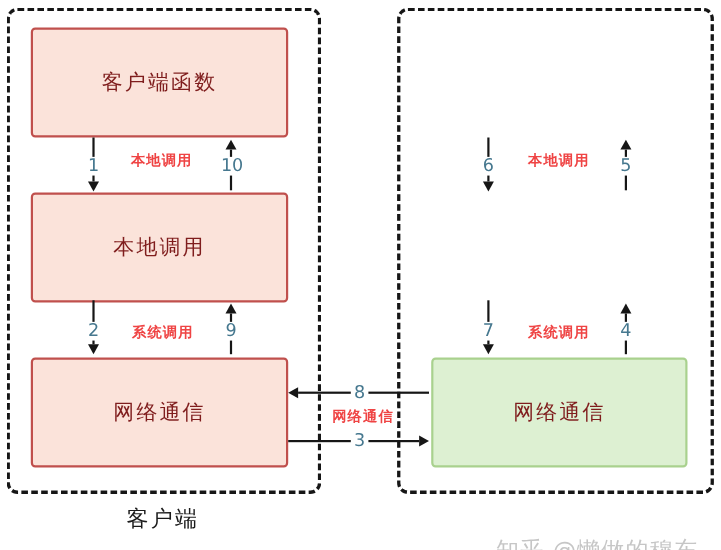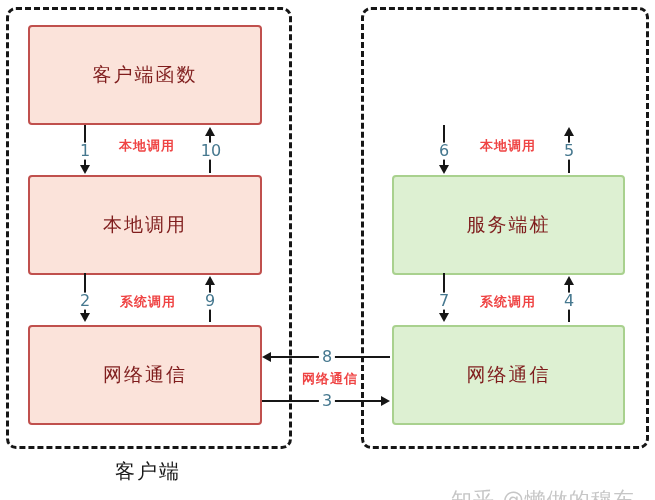--- a/index.html
+++ b/index.html
@@ -81,23 +81,20 @@
   <div class="box pink row1">
     <span>客户端函数</span>
   </div>
   <div class="box pink row2">
     <span>本地调用</span>
   </div>
   <div class="box pink row3">
     <span>网络通信</span>
   </div>
 
-  <div class="box green row2">
-    <span>服务端桩</span>
-  </div>
   <div class="box green row3">
     <span>网络通信</span>
   </div>
 
   <div class="arrow-v-down" style="left:84px;top:125px;height:40px;"></div>
   <div class="arrow-v-up" style="left:209px;top:136px;height:37px;"></div>
   <div class="arrow-v-down" style="left:84px;top:273px;height:40px;"></div>
   <div class="arrow-v-up" style="left:209px;top:285px;height:37px;"></div>
 
   <div class="arrow-v-down" style="left:443px;top:125px;height:40px;"></div>

